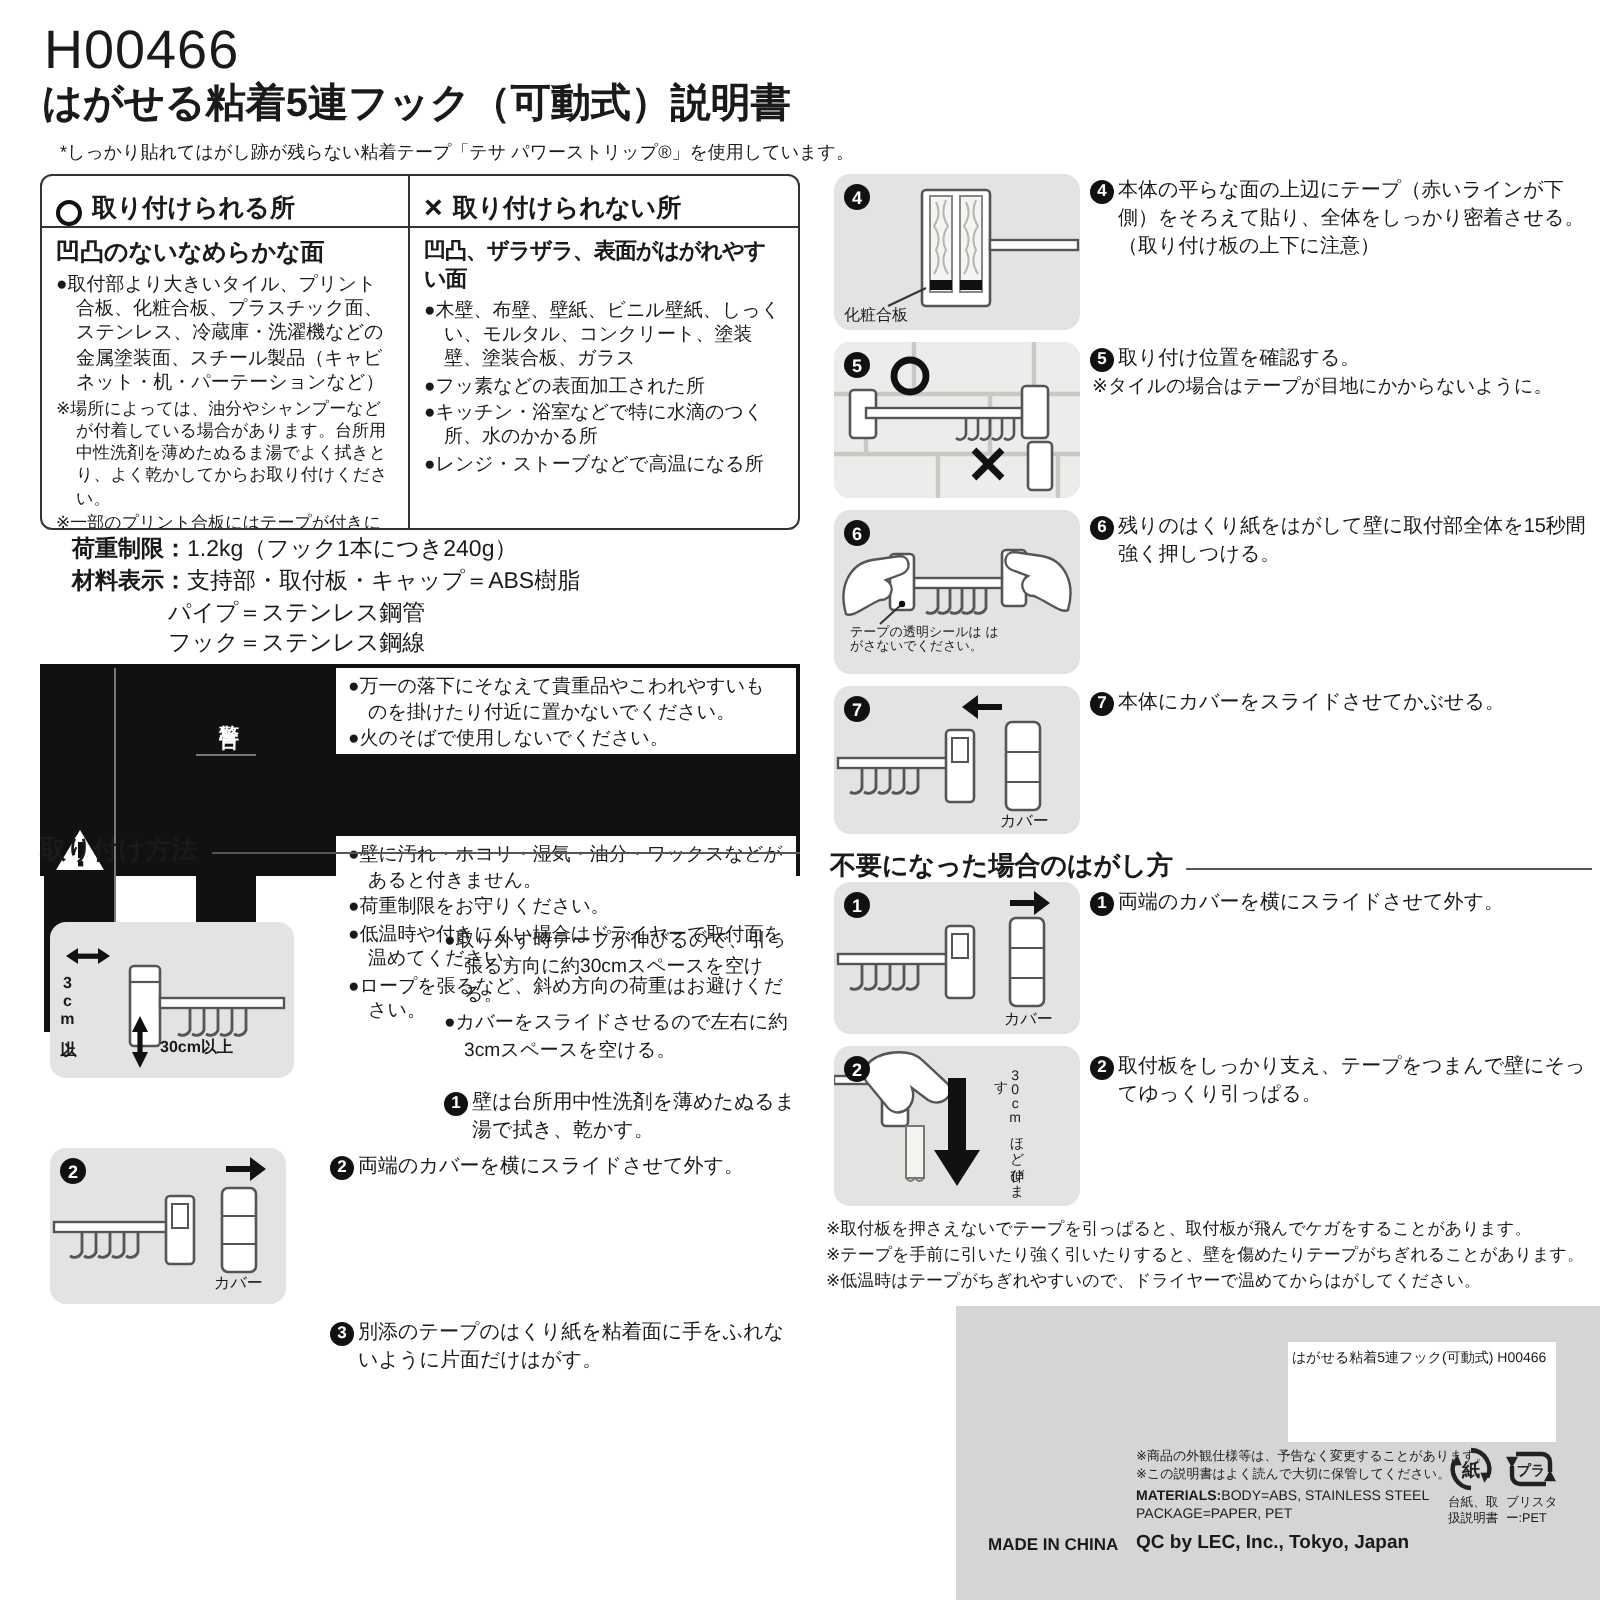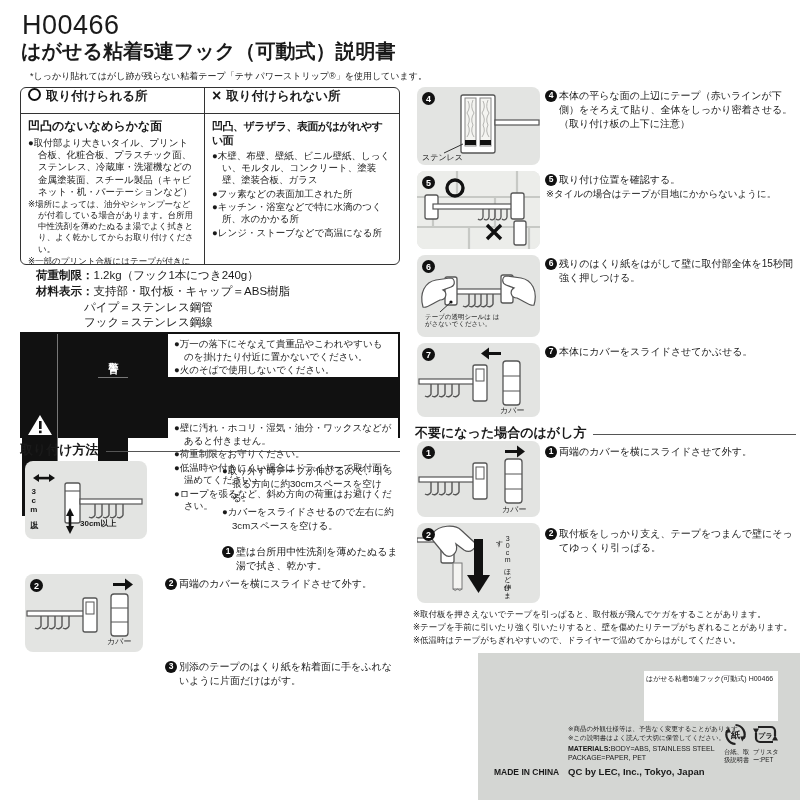--- a/index.html
+++ b/index.html
@@ -9,21 +9,21 @@
     font-family:"Liberation Sans","DejaVu Sans",sans-serif; color:#1a1a1a;
     overflow:hidden;
   }
   .abs { position:absolute; }
   .code { left:22px; top:10px; font-size:27px; letter-spacing:0.5px; }
   .title { left:21px; top:38px; font-size:20px; font-weight:bold; }
   .subtitle { left:30px; top:70px; font-size:9px; }
 
   
   .surf { left:20px; top:87px; width:380px; height:178px; border:1.5px solid #333; border-radius:6px; display:grid; grid-template-columns:184px 1fr; grid-template-rows:26px 1fr; overflow:hidden; }
-  .surf .hcell { display:flex; align-items:flex-start; gap:5px; padding:0 7px; font-size:12.5px; font-weight:bold; border-bottom:1.5px solid #333; }
+  .surf .hcell { display:flex; align-items:flex-end; gap:5px; padding:0 7px; font-size:12.5px; font-weight:bold; border-bottom:1.5px solid #333; }
   .surf .hl { border-right:1.5px solid #333; }
   .surf .bcell { padding:5px 7px 4px 7px; font-size:9.5px; line-height:1.3; }
   .surf .bl { border-right:1.5px solid #333; }
   .circle-mark { width:13px; height:13px; border:2px solid #111; border-radius:50%; flex:0 0 13px; }
   .x-mark { font-size:16px; font-weight:bold; line-height:1; }
   .subhead { font-size:12px; font-weight:bold; margin-bottom:2px; }
   .subhead.ng { font-size:11px; letter-spacing:-0.5px; }
   .hang { padding-left:10px; text-indent:-10px; margin-bottom:1px; }
   .small-note { font-size:8.5px; }
 
@@ -132,21 +132,21 @@
       <span class="vlabel small">使用上の注意</span>
     </div>
     <div class="wbody">
       <div class="hang">●壁に汚れ・ホコリ・湿気・油分・ワックスなどがあると付きません。</div>
       <div class="hang">●荷重制限をお守りください。</div>
       <div class="hang">●低温時や付きにくい場合はドライヤーで取付面を温めてください。</div>
       <div class="hang">●ロープを張るなど、斜め方向の荷重はお避けください。</div>
     </div>
   </div>
 
-  <div class="abs sechead" style="left:20px;top:441px;width:380px;">
+  <div class="abs sechead" style="left:20px;top:416px;width:380px;">
     <span>取り付け方法</span>
       <span class="rule"></span>
   </div>
 
   <div class="abs fig" style="left:25px;top:461px;width:122px;height:78px;">
     <svg width="122" height="78" viewBox="0 0 122 78">
       <polygon points="8,17 14,13 14,21" fill="#111"></polygon>
         <rect x="13" y="15.8" width="11" height="2.6" fill="#111"></rect>
         <polygon points="30,17 24,13 24,21" fill="#111"></polygon>
       <rect x="40" y="22" width="15" height="40" rx="2" fill="#fff" stroke="#555" stroke-width="1.3"></rect>
@@ -218,21 +218,21 @@
           <path d="M56 13 q-3 7 1 13 q-4 6 -1 12 q-3 6 1 12"></path>
         <path d="M66 14 q3 6 -1 12 q4 6 1 12 q3 6 -1 12"></path>
           <path d="M71 13 q-3 7 1 13 q-4 6 -1 12 q-3 6 1 12"></path>
       </g>
       <rect x="48" y="53" width="11" height="5" fill="#111"></rect>
         <rect x="63" y="53" width="11" height="5" fill="#111"></rect>
       <rect x="78" y="33" width="44" height="5" fill="#fff" stroke="#555" stroke-width="1.2"></rect>
       <path d="M46 57 L27 66" stroke="#333" stroke-width="1"></path>
     </svg>
     <div class="badge" style="left:5px;top:5px;">4</div>
-    <div class="figlabel" style="left:5px;top:66px;">ステンレス</div>
+    <div class="figlabel" style="left:5px;top:66px;">化粧合板</div>
   </div>
 
   <div class="abs step" style="left:545px;top:89px;width:252px;">
     <span class="snum">4</span>
     <span class="stxt">本体の平らな面の上辺にテープ（赤いラインが下側）をそろえて貼り、全体をしっかり密着させる。（取り付け板の上下に注意）</span>
   </div>
 
   <div class="abs fig" style="left:417px;top:171px;width:123px;height:78px;">
     <svg width="123" height="78" viewBox="0 0 123 78">
       <rect x="0" y="0" width="123" height="78" rx="8" fill="#ecedea"></rect>

